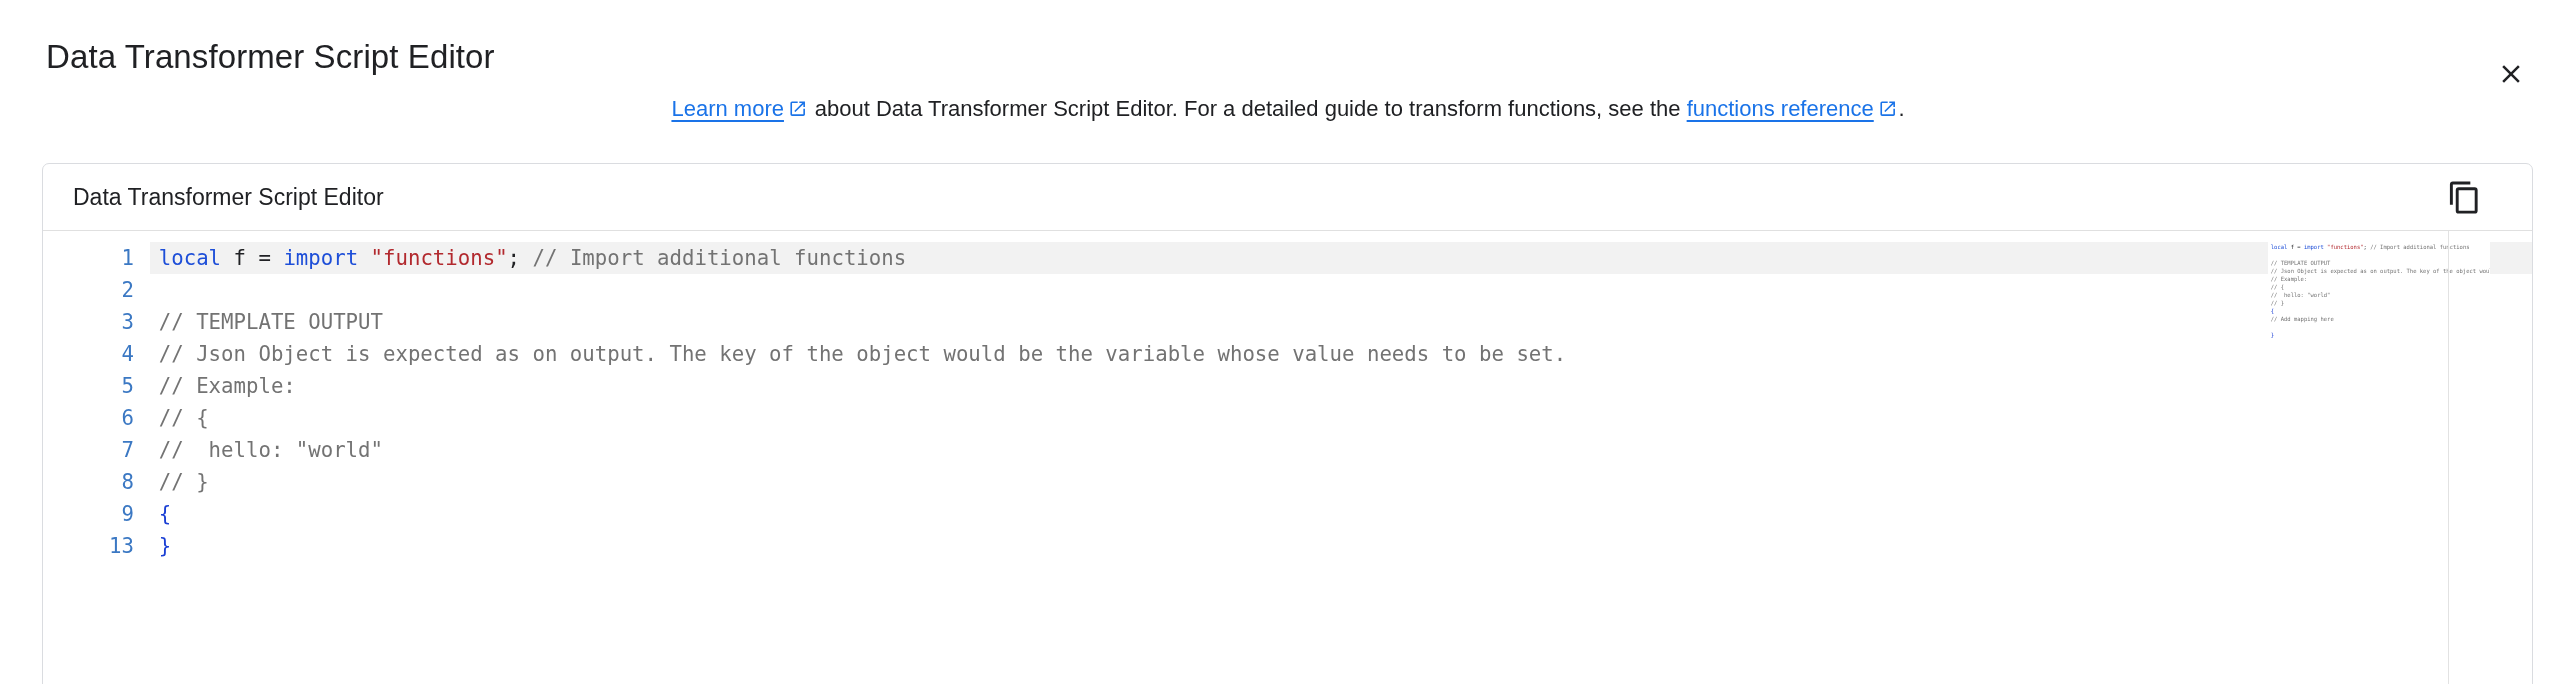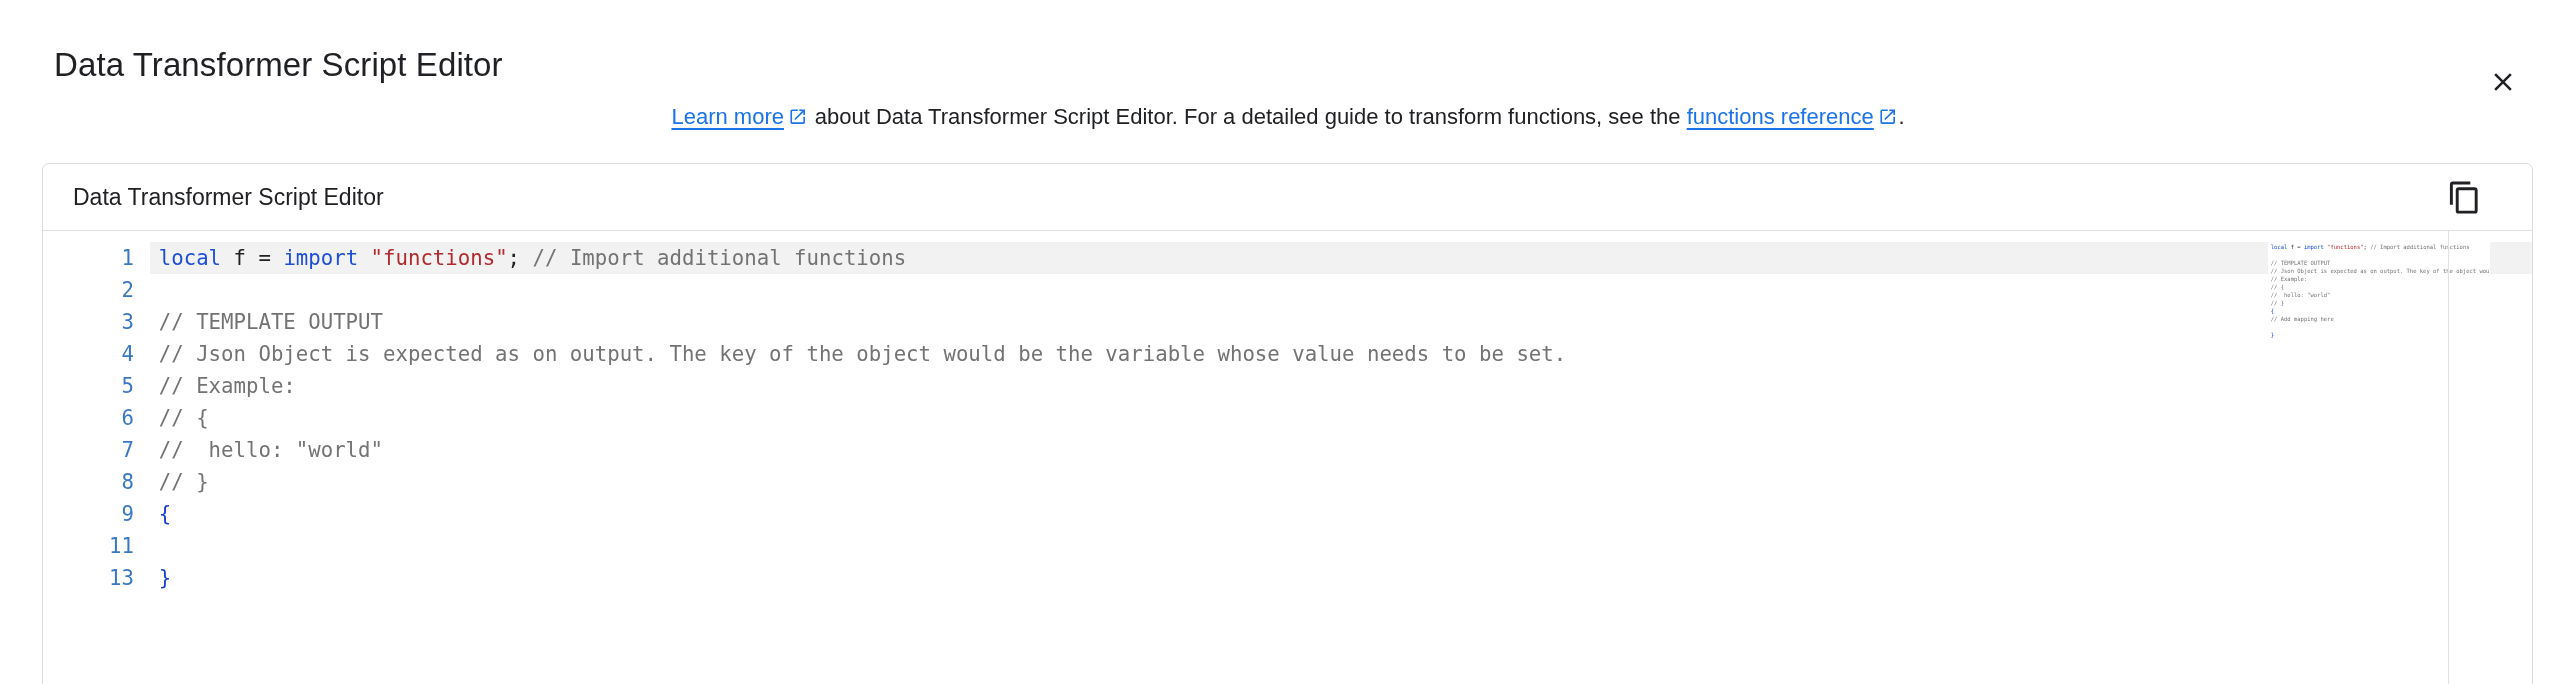--- a/index.html
+++ b/index.html
@@ -16,21 +16,21 @@
     font-family: "Liberation Sans", sans-serif;
     color: #202124;
     -webkit-font-smoothing: antialiased;
   }
 
   
   .page {
     position: relative;
     width: 2576px;
     height: 685px;
-    padding: 12px;
+    padding: 4px;
   }
 
   .dialog-header {
     position: relative;
     padding: 33px 42px 0 42px;
   }
 
   .page-title {
     font-size: 33px;
     line-height: 39px;
@@ -278,21 +278,20 @@
       <div class="code-area">
           <div class="code-line active"><div class="gutter">1</div><span class="code-text-wrap"><span class="tok-kw">local</span><span class="tok-plain"> f </span><span class="tok-plain">= </span><span class="tok-kw">import</span><span class="tok-plain"> </span><span class="tok-str">"functions"</span><span class="tok-punct">; </span><span class="tok-comment">// Import additional functions</span></span></div>
           <div class="code-line"><div class="gutter">2</div><span class="code-text-wrap">&nbsp;</span></div>
           <div class="code-line"><div class="gutter">3</div><span class="code-text-wrap"><span class="tok-comment">// TEMPLATE OUTPUT</span></span></div>
           <div class="code-line"><div class="gutter">4</div><span class="code-text-wrap"><span class="tok-comment">// Json Object is expected as on output. The key of the object would be the variable whose value needs to be set.</span></span></div>
           <div class="code-line"><div class="gutter">5</div><span class="code-text-wrap"><span class="tok-comment">// Example:</span></span></div>
           <div class="code-line"><div class="gutter">6</div><span class="code-text-wrap"><span class="tok-comment">// {</span></span></div>
           <div class="code-line"><div class="gutter">7</div><span class="code-text-wrap"><span class="tok-comment">//  hello: "world"</span></span></div>
           <div class="code-line"><div class="gutter">8</div><span class="code-text-wrap"><span class="tok-comment">// }</span></span></div>
           <div class="code-line"><div class="gutter">9</div><span class="code-text-wrap"><span class="tok-brace">{</span></span></div>
-          <div class="code-line"><div class="gutter">11</div><span class="code-text-wrap">&nbsp;</span></div>
           <div class="code-line"><div class="gutter">13</div><span class="code-text-wrap"><span class="tok-brace">}</span></span></div>
         </div>
       <div class="minimap">
         <span class="mm-line active"><span class="tok-kw">local</span><span class="tok-plain"> f </span><span class="tok-plain">= </span><span class="tok-kw">import</span><span class="tok-plain"> </span><span class="tok-str">"functions"</span><span class="tok-punct">; </span><span class="tok-comment">// Import additional functions</span></span>
           <span class="mm-line">&nbsp;</span>
           <span class="mm-line"><span class="tok-comment">// TEMPLATE OUTPUT</span></span>
           <span class="mm-line"><span class="tok-comment">// Json Object is expected as on output. The key of the object would be the variable whose value needs to be set.</span></span>
           <span class="mm-line"><span class="tok-comment">// Example:</span></span>
           <span class="mm-line"><span class="tok-comment">// {</span></span>
           <span class="mm-line"><span class="tok-comment">//  hello: "world"</span></span>

